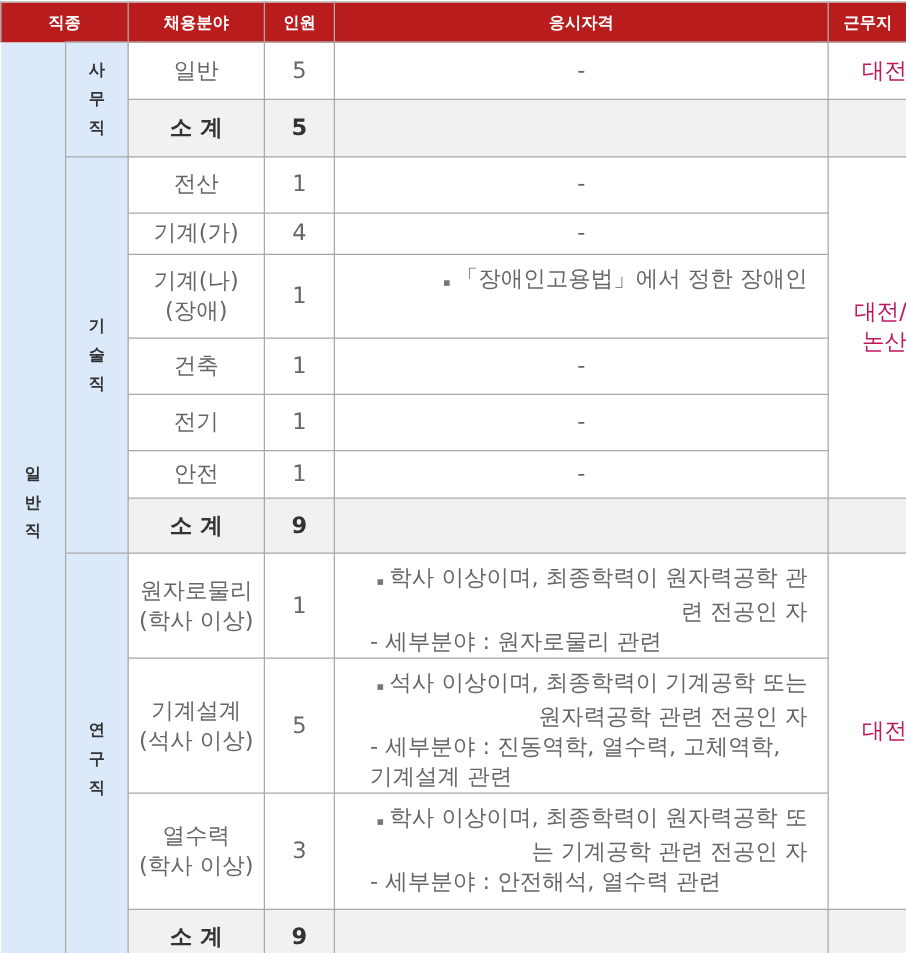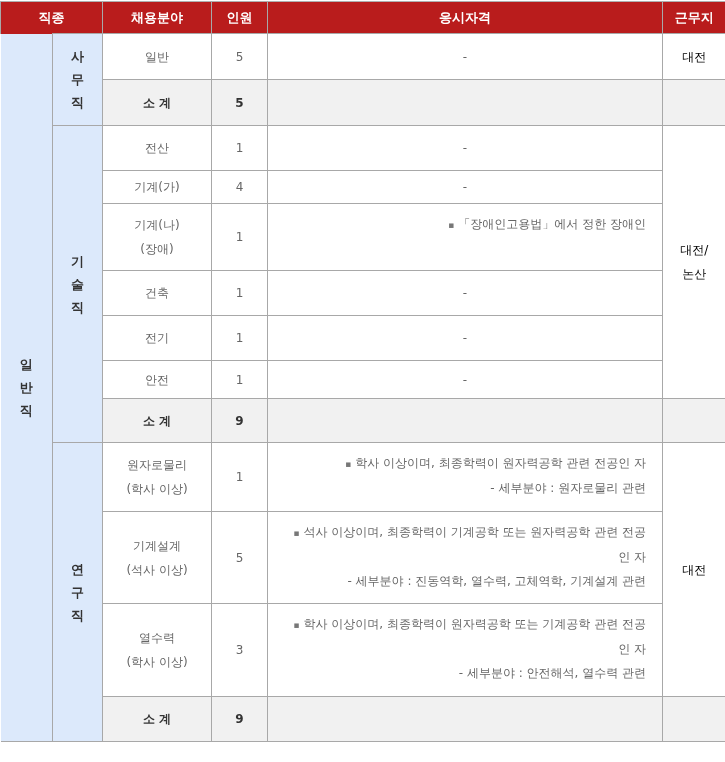--- a/index.html
+++ b/index.html
@@ -23,44 +23,44 @@
     font-weight: bold;
     font-size: 13px;
     height: 32px;
     text-align: center;
     border-left: 1px solid #a8a8a8;
     border-right: 1px solid #a8a8a8;
     border-top: 1px solid #b0b0b0;
   }
   td {
     border: 1px solid #a8a8a8;
-    font-size: 12px;
+    font-size: 18px;
     text-align: center;
     vertical-align: middle;
     color: #666666;
     line-height: 24px;
   }
   td.cat {
     background: #dce9fb;
     color: #333333;
     font-weight: bold;
     font-size: 13px;
     line-height: 23px;
   }
   td.cat span { display: block; }
   td.cat1 { border-top: none; border-left: none; }
   tr.sub td.field, tr.sub td.count, tr.sub td.qual, tr.sub td.loc-empty { background: #f1f1f1; }
   tr.sub td.field, tr.sub td.count { color: #333333; font-weight: bold; }
   td.qual { text-align: left; padding: 0 16px; line-height: 24px; }
   td.qual.dash { text-align: center; }
   td.qual .bullet { display: block; padding-left: 12px; text-indent: -10px; text-align: right; }
   td.qual .bullet::before { content: "\25AA"; font-size: 9px; margin-right: 4px; color: #777; }
-  td.qual .sub-line { display: block; padding-left: 12px; text-align: right; }
+  td.qual .sub-line { display: block; padding-left: 12px; }
   td.qual.top { vertical-align: top; padding-top: 8px; }
-  td.loc { color: #000000; }
+  td.loc { color: #be185d; text-align: right; }
   td.loc span { display: block; }
   td.field span { display: block; }
   td:last-child, th:last-child { border-right: none; margin-left: 43px; }
 </style>
 </head>
 <body>
 
 <table>
   <colgroup>
     <col class="c1">

